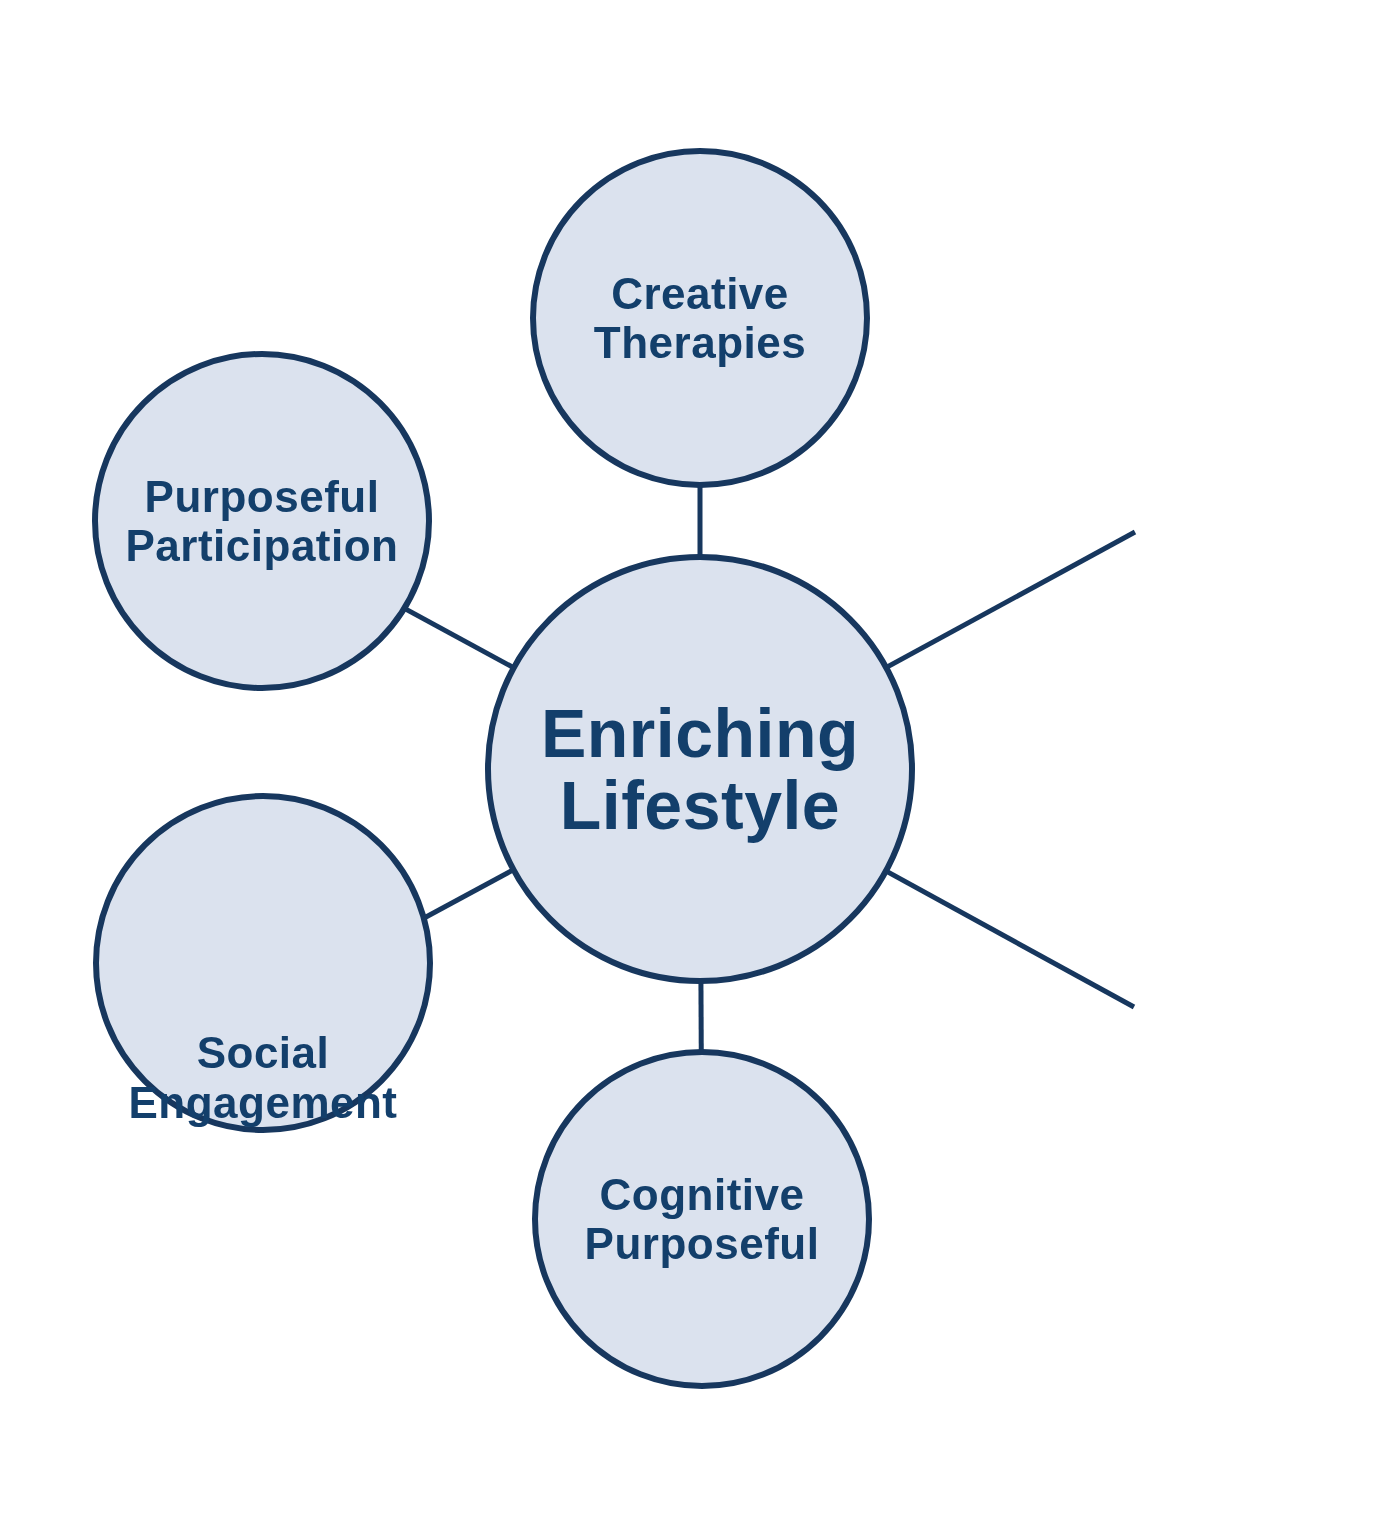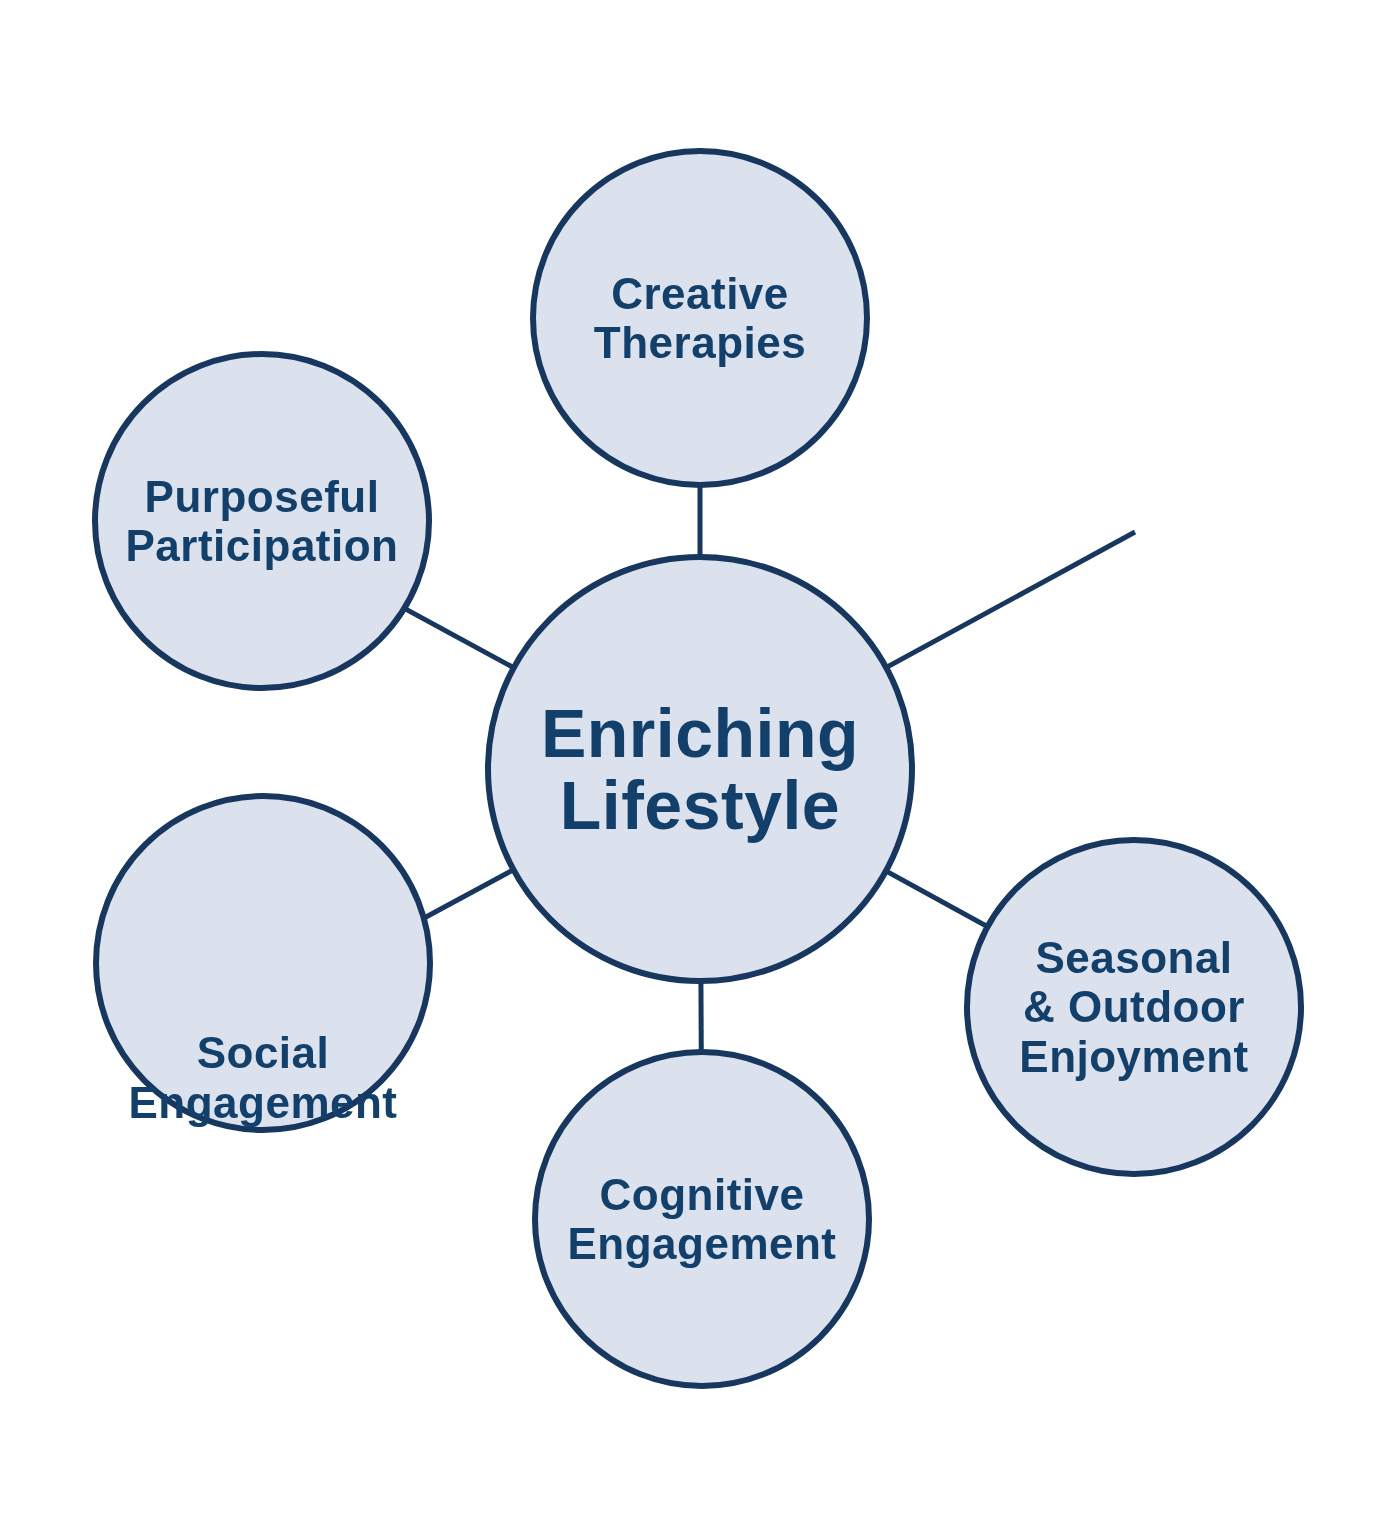--- a/index.html
+++ b/index.html
@@ -91,29 +91,24 @@
     <span class="label">Enriching
 Lifestyle</span>
   </div>
 
   <div class="node satellite node-creative-therapies">
     <span class="label">Creative
 Therapies</span>
   </div>
 
 
-  <div class="node satellite node-seasonal-outdoor">
-    <span class="label">Seasonal
-&amp; Outdoor
-Enjoyment</span>
-  </div>
 
   <div class="node satellite node-cognitive-engagement">
     <span class="label">Cognitive
-Engagement</span>
+Purposeful</span>
   </div>
 
   <div class="node satellite node-social-engagement">
     <span class="label">Social
 Engagement</span>
   </div>
 
   <div class="node satellite node-purposeful-participation">
     <span class="label">Purposeful
 Participation</span>

